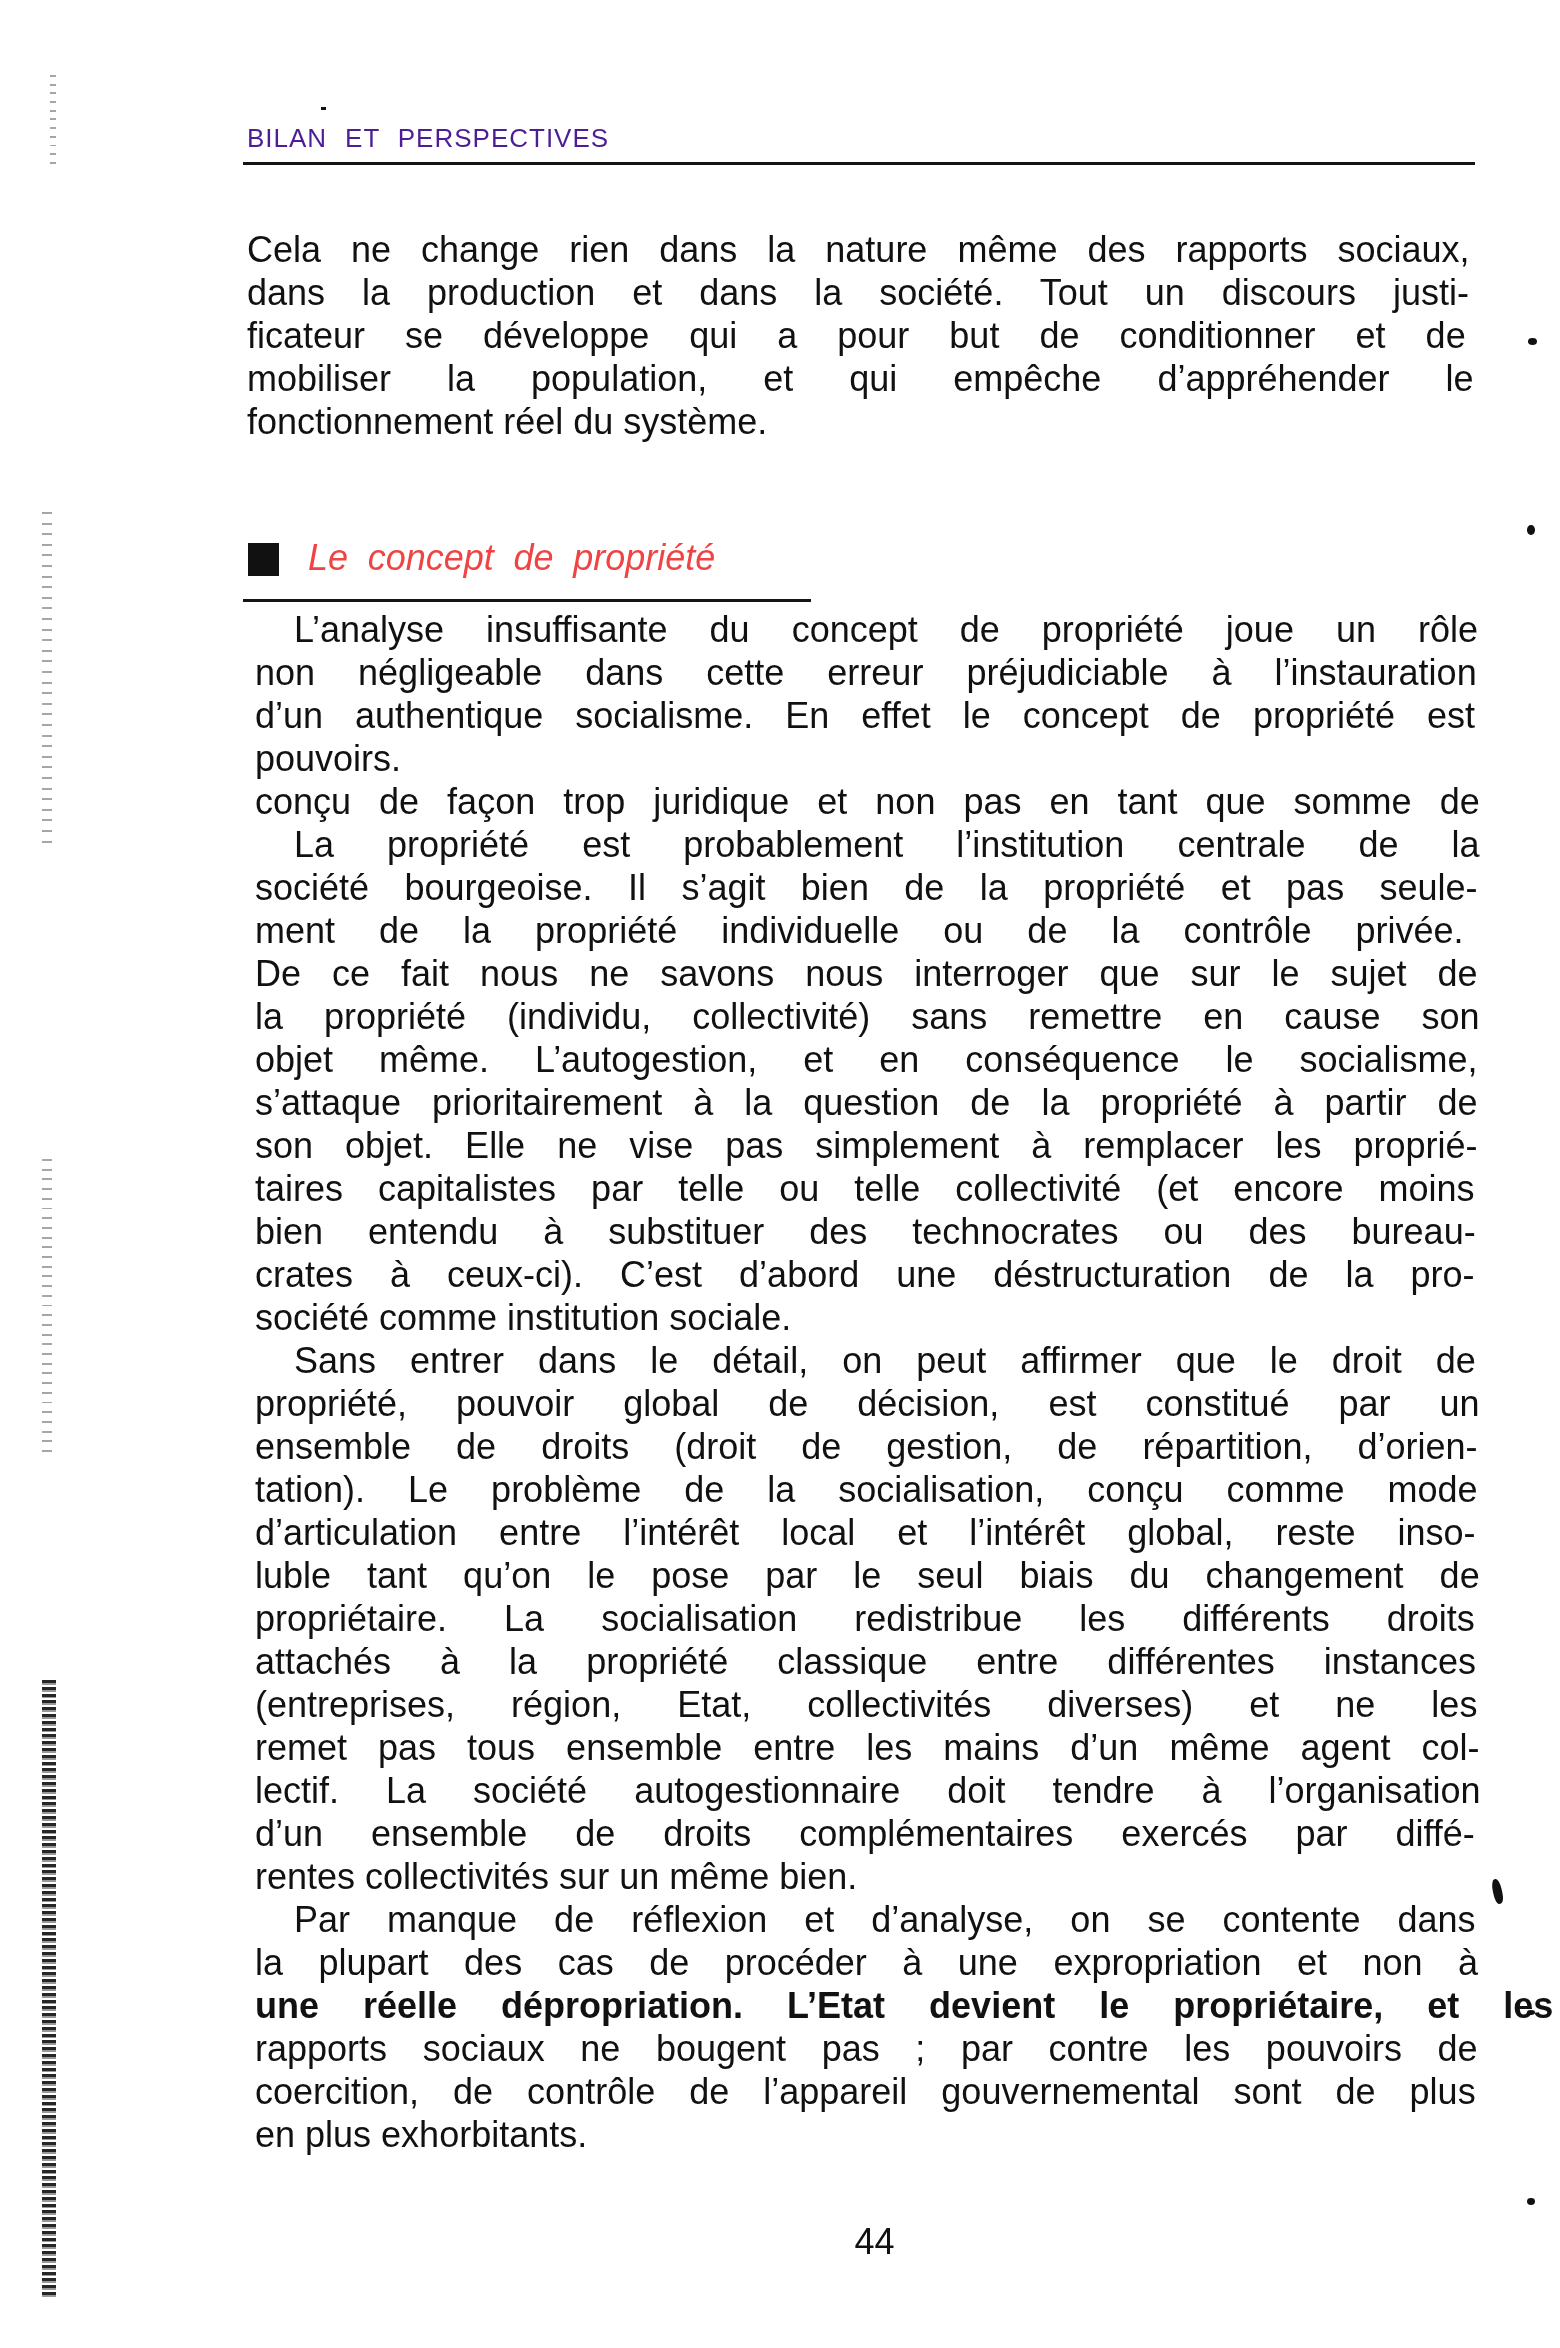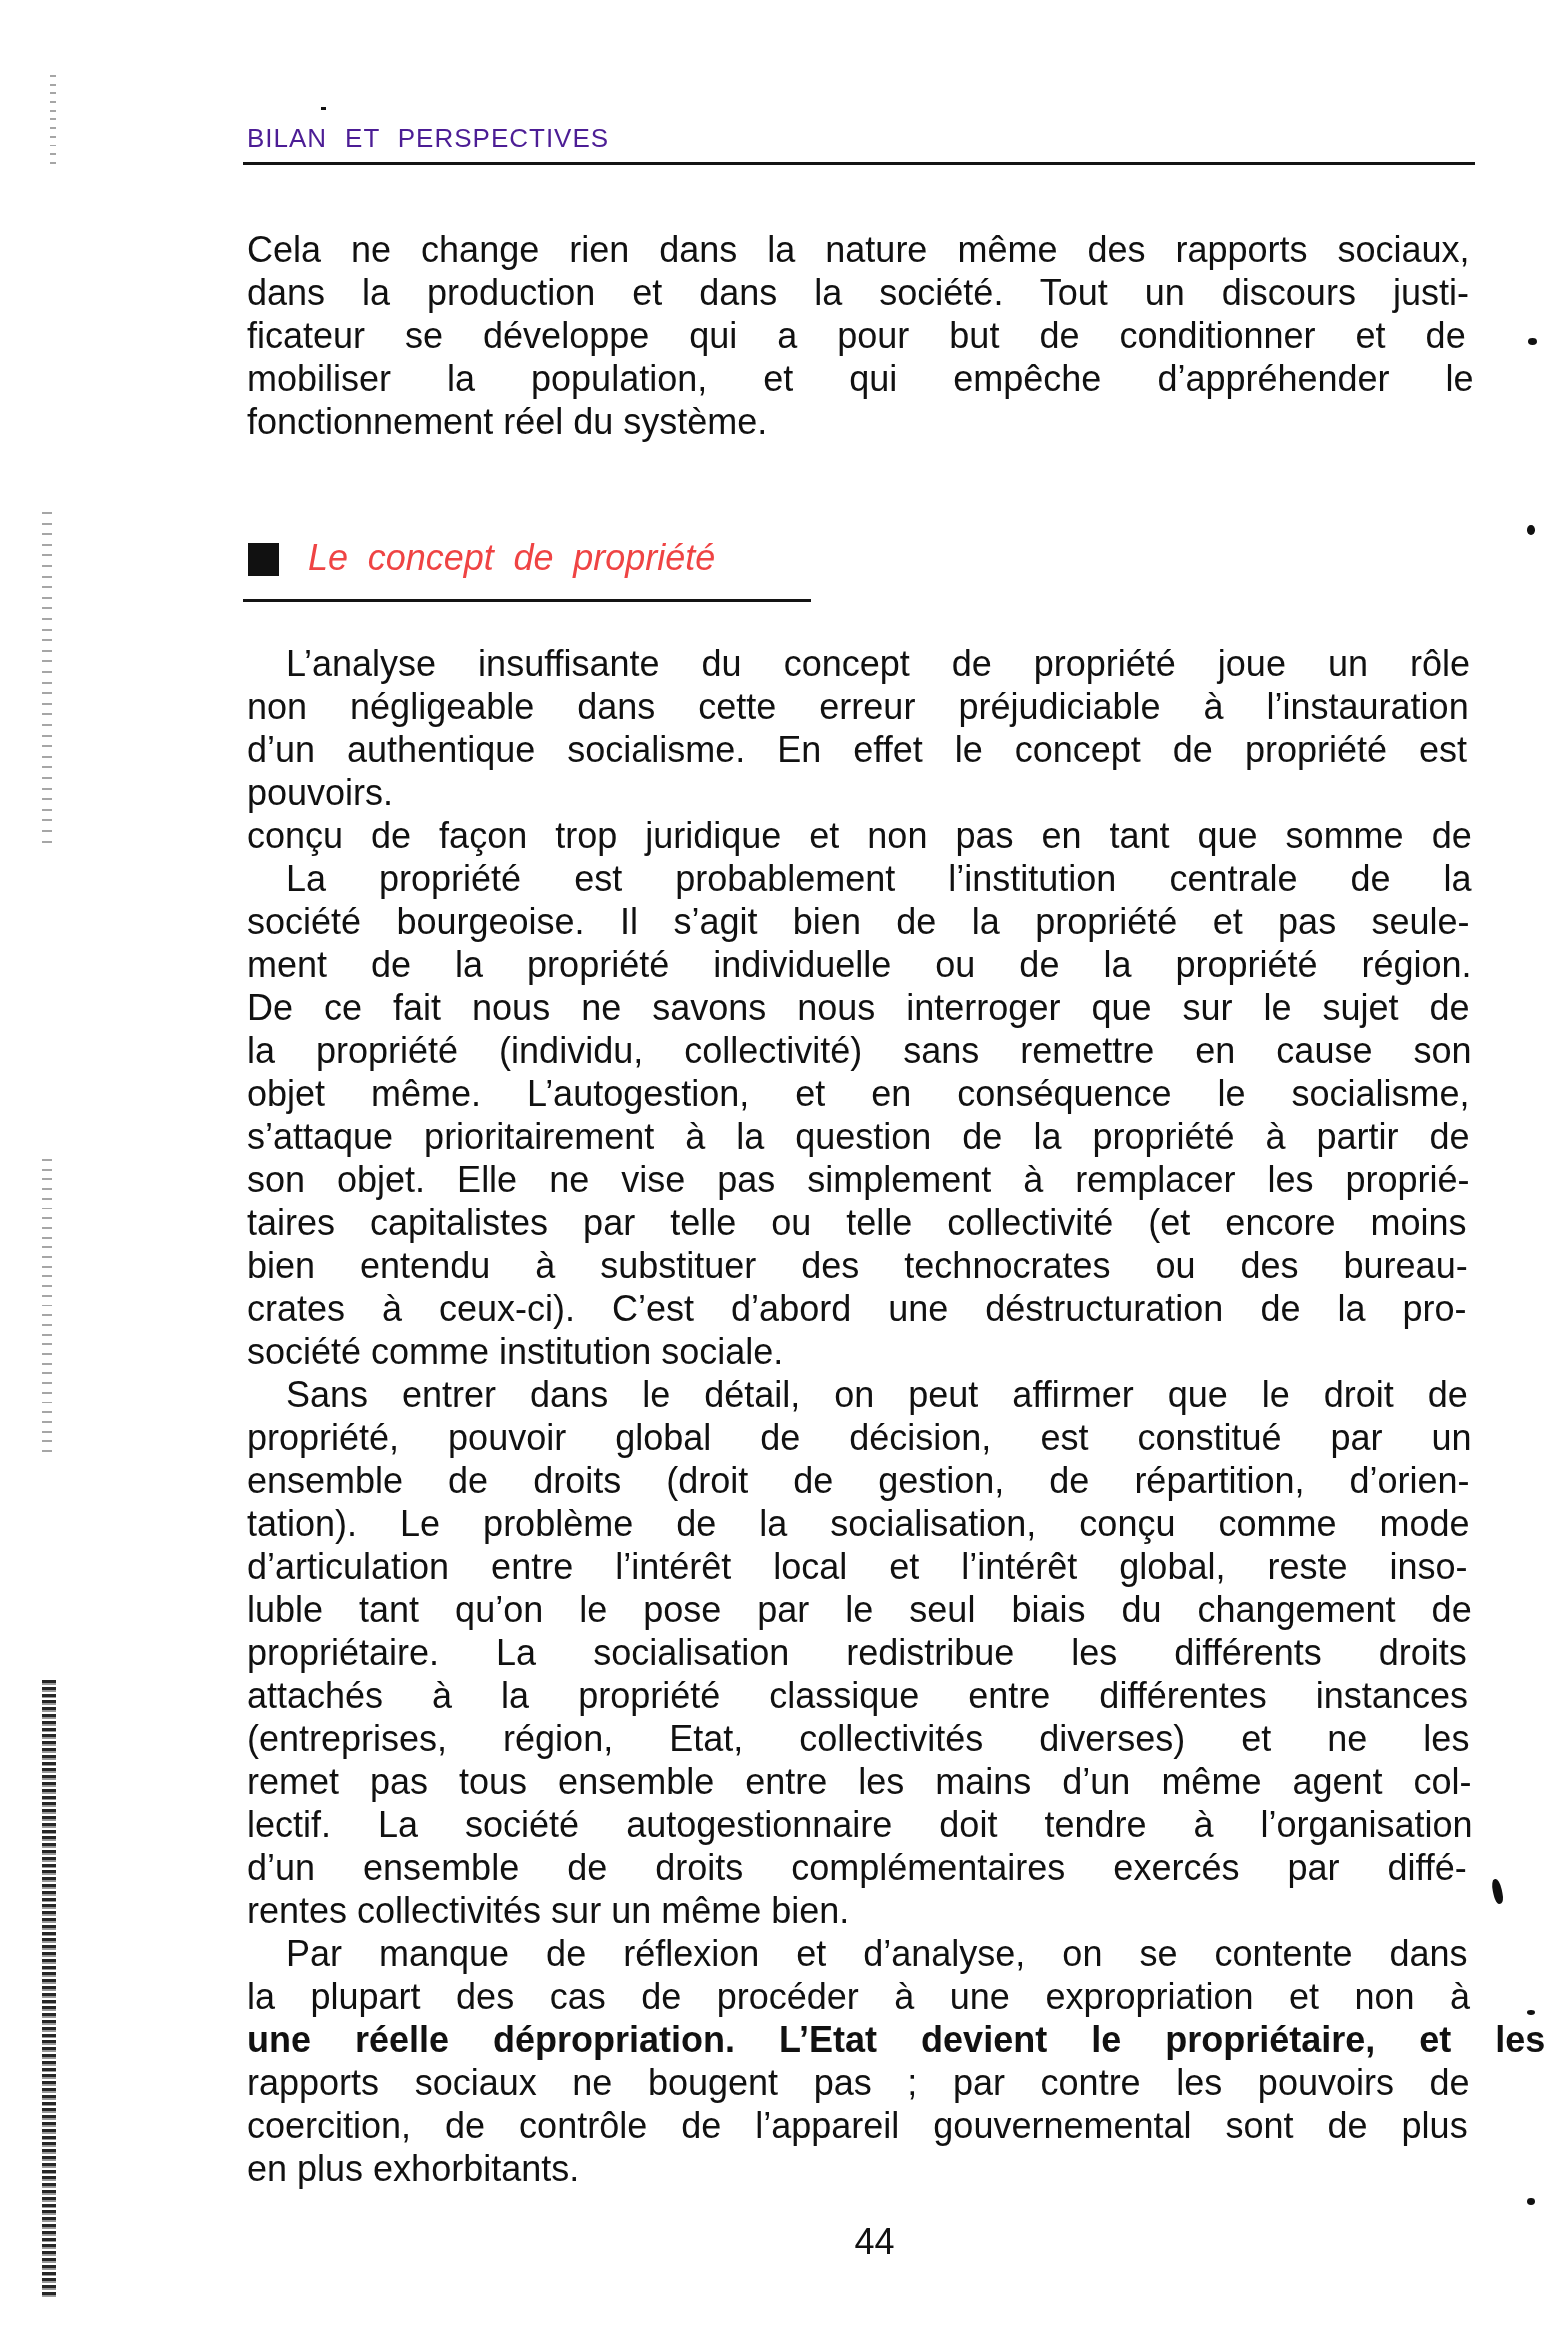--- a/index.html
+++ b/index.html
@@ -17,21 +17,21 @@
   .col { position: absolute; left: 247px; width: 1228px; font-family: "Liberation Sans", sans-serif; font-size: 36px; color: #111; }
   .line {
     height: 43px; line-height: 43px; white-space: nowrap; overflow: visible;
     text-align: justify; text-align-last: justify;
   }
   .line.last { text-align-last: left; }
   .line.indent { padding-left: 39px; }
   .line > span { display: block; white-space: normal; text-align: justify; text-align-last: inherit; }
 
   .p1 { top: 228px; }
-  .p2 { top: 642px; }
+  .p2 { top: 608px; margin-left: 8px; }
 
   .section-head { position: absolute; left: 248px; top: 537px; height: 42px; white-space: nowrap; }
   .section-bullet { position: absolute; left: 0; top: 5.8px; width: 31px; height: 33px; background: #111; }
   .section-title {
     position: absolute; left: 60px; top: 0; font-family: "Liberation Sans", sans-serif;
     font-style: italic; font-size: 36px; line-height: 42px; word-spacing: 9.7px; color: #ef4444;
   }
   .section-rule { position: absolute; left: 243px; top: 599px; width: 568px; height: 2.9px; background: #141414; }
 
   .page-number {
@@ -83,21 +83,21 @@
   <div class="section-rule"></div>
 
   <div class="col p2" id="body-col">
       <div class="line indent"><span style="white-space: nowrap; display: inline-block; word-spacing: 32px;">L’analyse insuffisante du concept de propriété joue un rôle</span></div>
       <div class="line"><span style="white-space: nowrap; display: inline-block; word-spacing: 33px;">non négligeable dans cette erreur préjudiciable à l’instauration</span></div>
       <div class="line"><span style="white-space: nowrap; display: inline-block; word-spacing: 22px;">d’un authentique socialisme. En effet le concept de propriété est</span></div>
       <div class="line last"><span style="white-space: nowrap; display: inline-block;">pouvoirs.</span></div>
       <div class="line"><span style="white-space: nowrap; display: inline-block; word-spacing: 18px;">conçu de façon trop juridique et non pas en tant que somme de</span></div>
       <div class="line indent"><span style="white-space: nowrap; display: inline-block; word-spacing: 43px;">La propriété est probablement l’institution centrale de la</span></div>
       <div class="line"><span style="white-space: nowrap; display: inline-block; word-spacing: 25.4px;">société bourgeoise. Il s’agit bien de la propriété et pas seule-</span></div>
-      <div class="line"><span style="white-space: nowrap; display: inline-block; word-spacing: 34px;">ment de la propriété individuelle ou de la propriété région.</span></div>
+      <div class="line"><span style="white-space: nowrap; display: inline-block; word-spacing: 34px;">ment de la propriété individuelle ou de la contrôle privée.</span></div>
       <div class="line"><span style="white-space: nowrap; display: inline-block; word-spacing: 21px;">De ce fait nous ne savons nous interroger que sur le sujet de</span></div>
       <div class="line"><span style="white-space: nowrap; display: inline-block; word-spacing: 31px;">la propriété (individu, collectivité) sans remettre en cause son</span></div>
       <div class="line"><span style="white-space: nowrap; display: inline-block; word-spacing: 36px;">objet même. L’autogestion, et en conséquence le socialisme,</span></div>
       <div class="line"><span style="white-space: nowrap; display: inline-block; word-spacing: 21px;">s’attaque prioritairement à la question de la propriété à partir de</span></div>
       <div class="line"><span style="white-space: nowrap; display: inline-block; word-spacing: 22px;">son objet. Elle ne vise pas simplement à remplacer les proprié-</span></div>
       <div class="line"><span style="white-space: nowrap; display: inline-block; word-spacing: 25px;">taires capitalistes par telle ou telle collectivité (et encore moins</span></div>
       <div class="line"><span style="white-space: nowrap; display: inline-block; word-spacing: 35px;">bien entendu à substituer des technocrates ou des bureau-</span></div>
       <div class="line"><span style="white-space: nowrap; display: inline-block; word-spacing: 27px;">crates à ceux-ci). C’est d’abord une déstructuration de la pro-</span></div>
       <div class="line last"><span style="white-space: nowrap; display: inline-block;">société comme institution sociale.</span></div>
       <div class="line indent"><span style="white-space: nowrap; display: inline-block; word-spacing: 24px;">Sans entrer dans le détail, on peut affirmer que le droit de</span></div>

